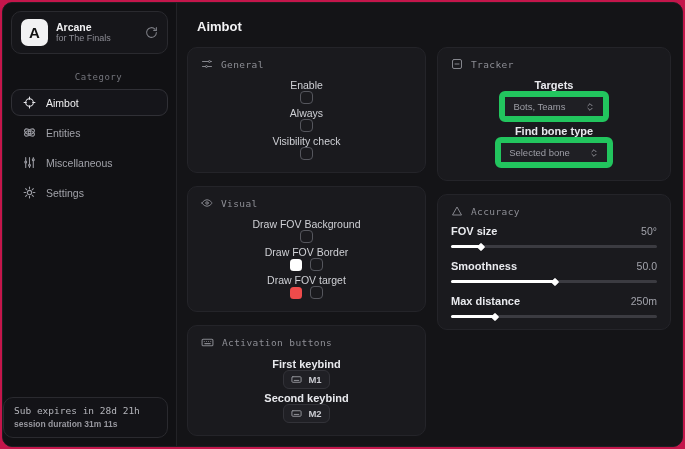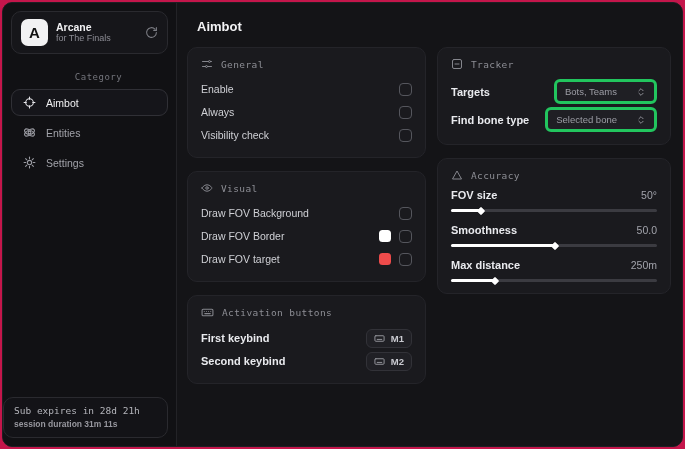--- a/index.html
+++ b/index.html
@@ -65,40 +65,40 @@
     padding:10px 13px 11px 13px; width:100%;
   }
   .card-head {
     display:flex; align-items:center; gap:8px; color:#8d8e95;
     font-family:"DejaVu Sans Mono", monospace; font-size:9.5px; letter-spacing:.4px;
     margin-bottom:8px;
   }
   .card-head .hicon { display:flex; color:#85868d; }
   .row {
     display:flex; align-items:center; justify-content:space-between;
-    min-height:22px; padding:1px 0;
+    min-height:22px; padding:1px 0;flex-direction:column;
   }
   .row + .row { margin-top:1px; }
   .row-label { color:#cfd0d5; font-size:10.5px; }
   .row-label.strong { color:#e9eaee; font-weight:bold; font-size:11px; }
   .row-right { display:flex; align-items:center; gap:8px; }
   .checkbox {
     width:13px; height:13px; border:1.5px solid #55565d; border-radius:4px;
     background:transparent; cursor:pointer;
   }
   .swatch { width:12px; height:12px; border-radius:3.5px; cursor:pointer; }
   .chip {
     display:flex; align-items:center; gap:6px; background:#202025;
     border:1px solid #323238; border-radius:6px; padding:3px 7px;
     color:#c9cad0; font-size:9.5px; font-weight:bold; cursor:pointer;
   }
   .chip .cicon { display:flex; color:#9b9ca3; }
   .select-chip {
     display:flex; align-items:center; gap:19px; background:#1f1f24;
-    border:3px solid #22c55e; border-radius:6px; padding:4px 8px;
+    border:6px solid #22c55e; border-radius:6px; padding:4px 8px;
     color:#9d9ea6; font-size:9.5px; cursor:pointer; white-space:nowrap;
     max-width:150px;
   }
   .select-chip .sel-text { overflow:hidden; text-overflow:ellipsis; }
   .select-chip .cicon { display:flex; color:#8b8c93; flex:0 0 auto; }
   
   .slider-group { margin-top:6px; }
   .slider-group + .slider-group { margin-top:12px; }
   .slider-labels { display:flex; justify-content:space-between; align-items:center; margin-bottom:8px; }
   .slider-value { color:#a2a3ab; font-size:10.5px; }
@@ -152,20 +152,31 @@
             <circle cx="12" cy="12" r="2.5"></circle>
             <ellipse cx="12" cy="12" rx="10" ry="4.5" transform="rotate(-30 12 12)"></ellipse>
             <ellipse cx="12" cy="12" rx="10" ry="4.5" transform="rotate(30 12 12)"></ellipse>
           </svg>
         </span>
         <span>Entities</span>
       </div>
       <div class="nav-item">
         <span class="nicon">
           <svg width="13" height="13" viewBox="0 0 24 24" fill="none" stroke="currentColor" stroke-width="2" stroke-linecap="round">
+            <path d="M5 3v6M5 13v8M12 3v12M12 19v2M19 3v2M19 9v12"></path>
+            <circle cx="5" cy="11" r="1.8"></circle>
+              <circle cx="12" cy="17" r="1.8"></circle>
+              <circle cx="19" cy="7" r="1.8"></circle>
+          </svg>
+        </span>
+        <span>Miscellaneous</span>
+      </div>
+      <div class="nav-item">
+        <span class="nicon">
+          <svg width="13" height="13" viewBox="0 0 24 24" fill="none" stroke="currentColor" stroke-width="2" stroke-linecap="round">
             <circle cx="12" cy="12" r="4"></circle>
             <path d="M12 2v3M12 19v3M2 12h3M19 12h3M4.9 4.9l2.1 2.1M17 17l2.1 2.1M19.1 4.9L17 7M7 17l-2.1 2.1"></path>
           </svg>
         </span>
         <span>Settings</span>
       </div>
     </div>
 
     <div class="sb-footer">
       <div class="sb-footer-l1">Sub expires in 28d 21h</div>

